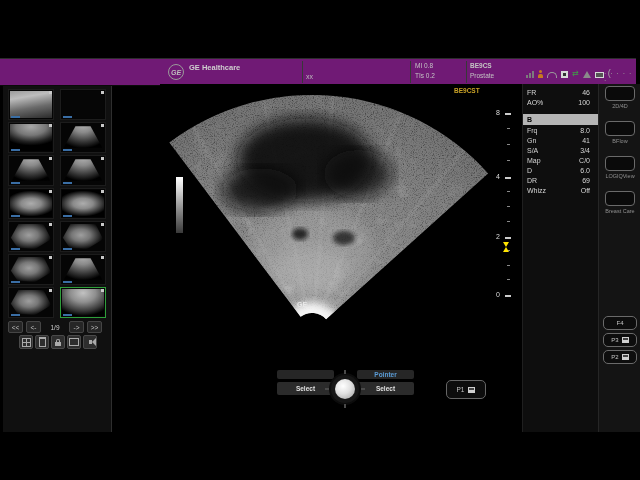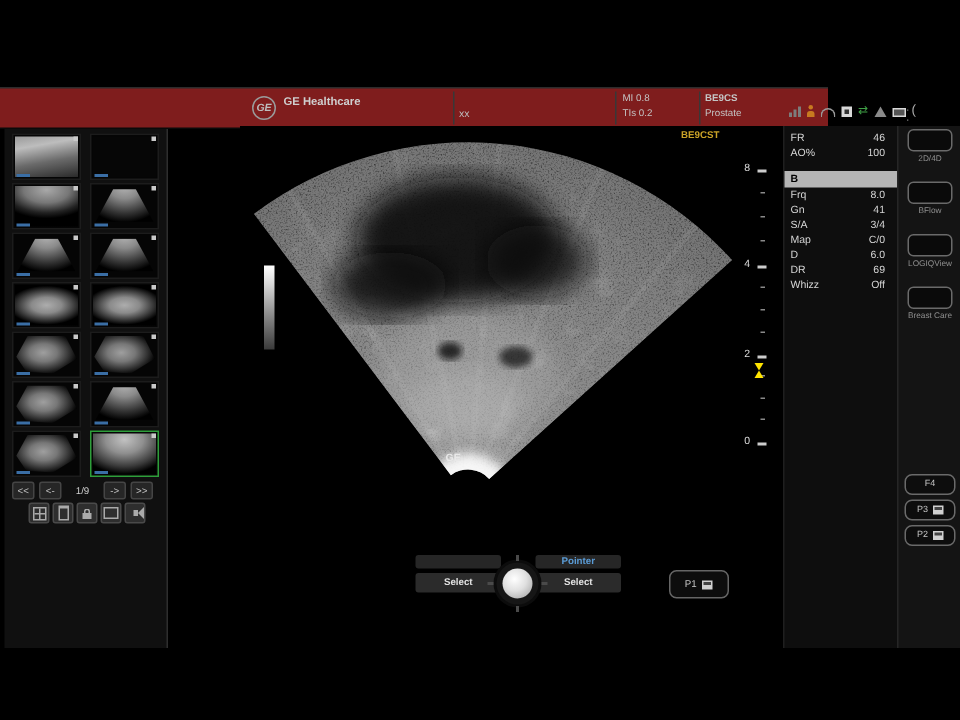--- a/index.html
+++ b/index.html
@@ -1,20 +1,20 @@
 <!DOCTYPE html>
 <html><head>
 <meta charset="utf-8">
 <style>
   html,body{margin:0;padding:0;background:#000;}
   #screen{position:relative;width:640px;height:480px;background:#000;overflow:hidden;
           font-family:"Liberation Sans",sans-serif;-webkit-font-smoothing:antialiased;}
 
   
-  .topbar{position:absolute;left:0;top:58px;width:552px;height:26px;background:#7f1d1d;
+  .topbar{position:absolute;left:0;top:58px;width:636px;height:26px;background:#701a75;
           border-top:1px solid #2c2c2c;border-bottom:1px solid #0a0a0a;display:flex;}
   .ge-logo{position:absolute;left:168px;top:5px;width:14px;height:14px;border:1px solid #9a9a9a;
            border-radius:50%;color:#bdbdbd;font-size:7px;font-style:italic;font-weight:bold;
            display:flex;align-items:center;justify-content:center;}
   .brand{position:absolute;left:189px;top:4px;font-size:7.5px;font-weight:bold;color:#cfcfcf;}
   .pid{position:absolute;left:306px;top:14px;font-size:7px;color:#bdbdbd;}
   .mi{position:absolute;left:415px;top:3px;font-size:6.5px;color:#c4c4c4;}
   .tis{position:absolute;left:415px;top:13px;font-size:6.5px;color:#c4c4c4;}
   .probe{position:absolute;left:470px;top:3px;font-size:6.5px;color:#c4c4c4;font-weight:bold;}
   .preset{position:absolute;left:470px;top:13px;font-size:6.5px;color:#c4c4c4;}

